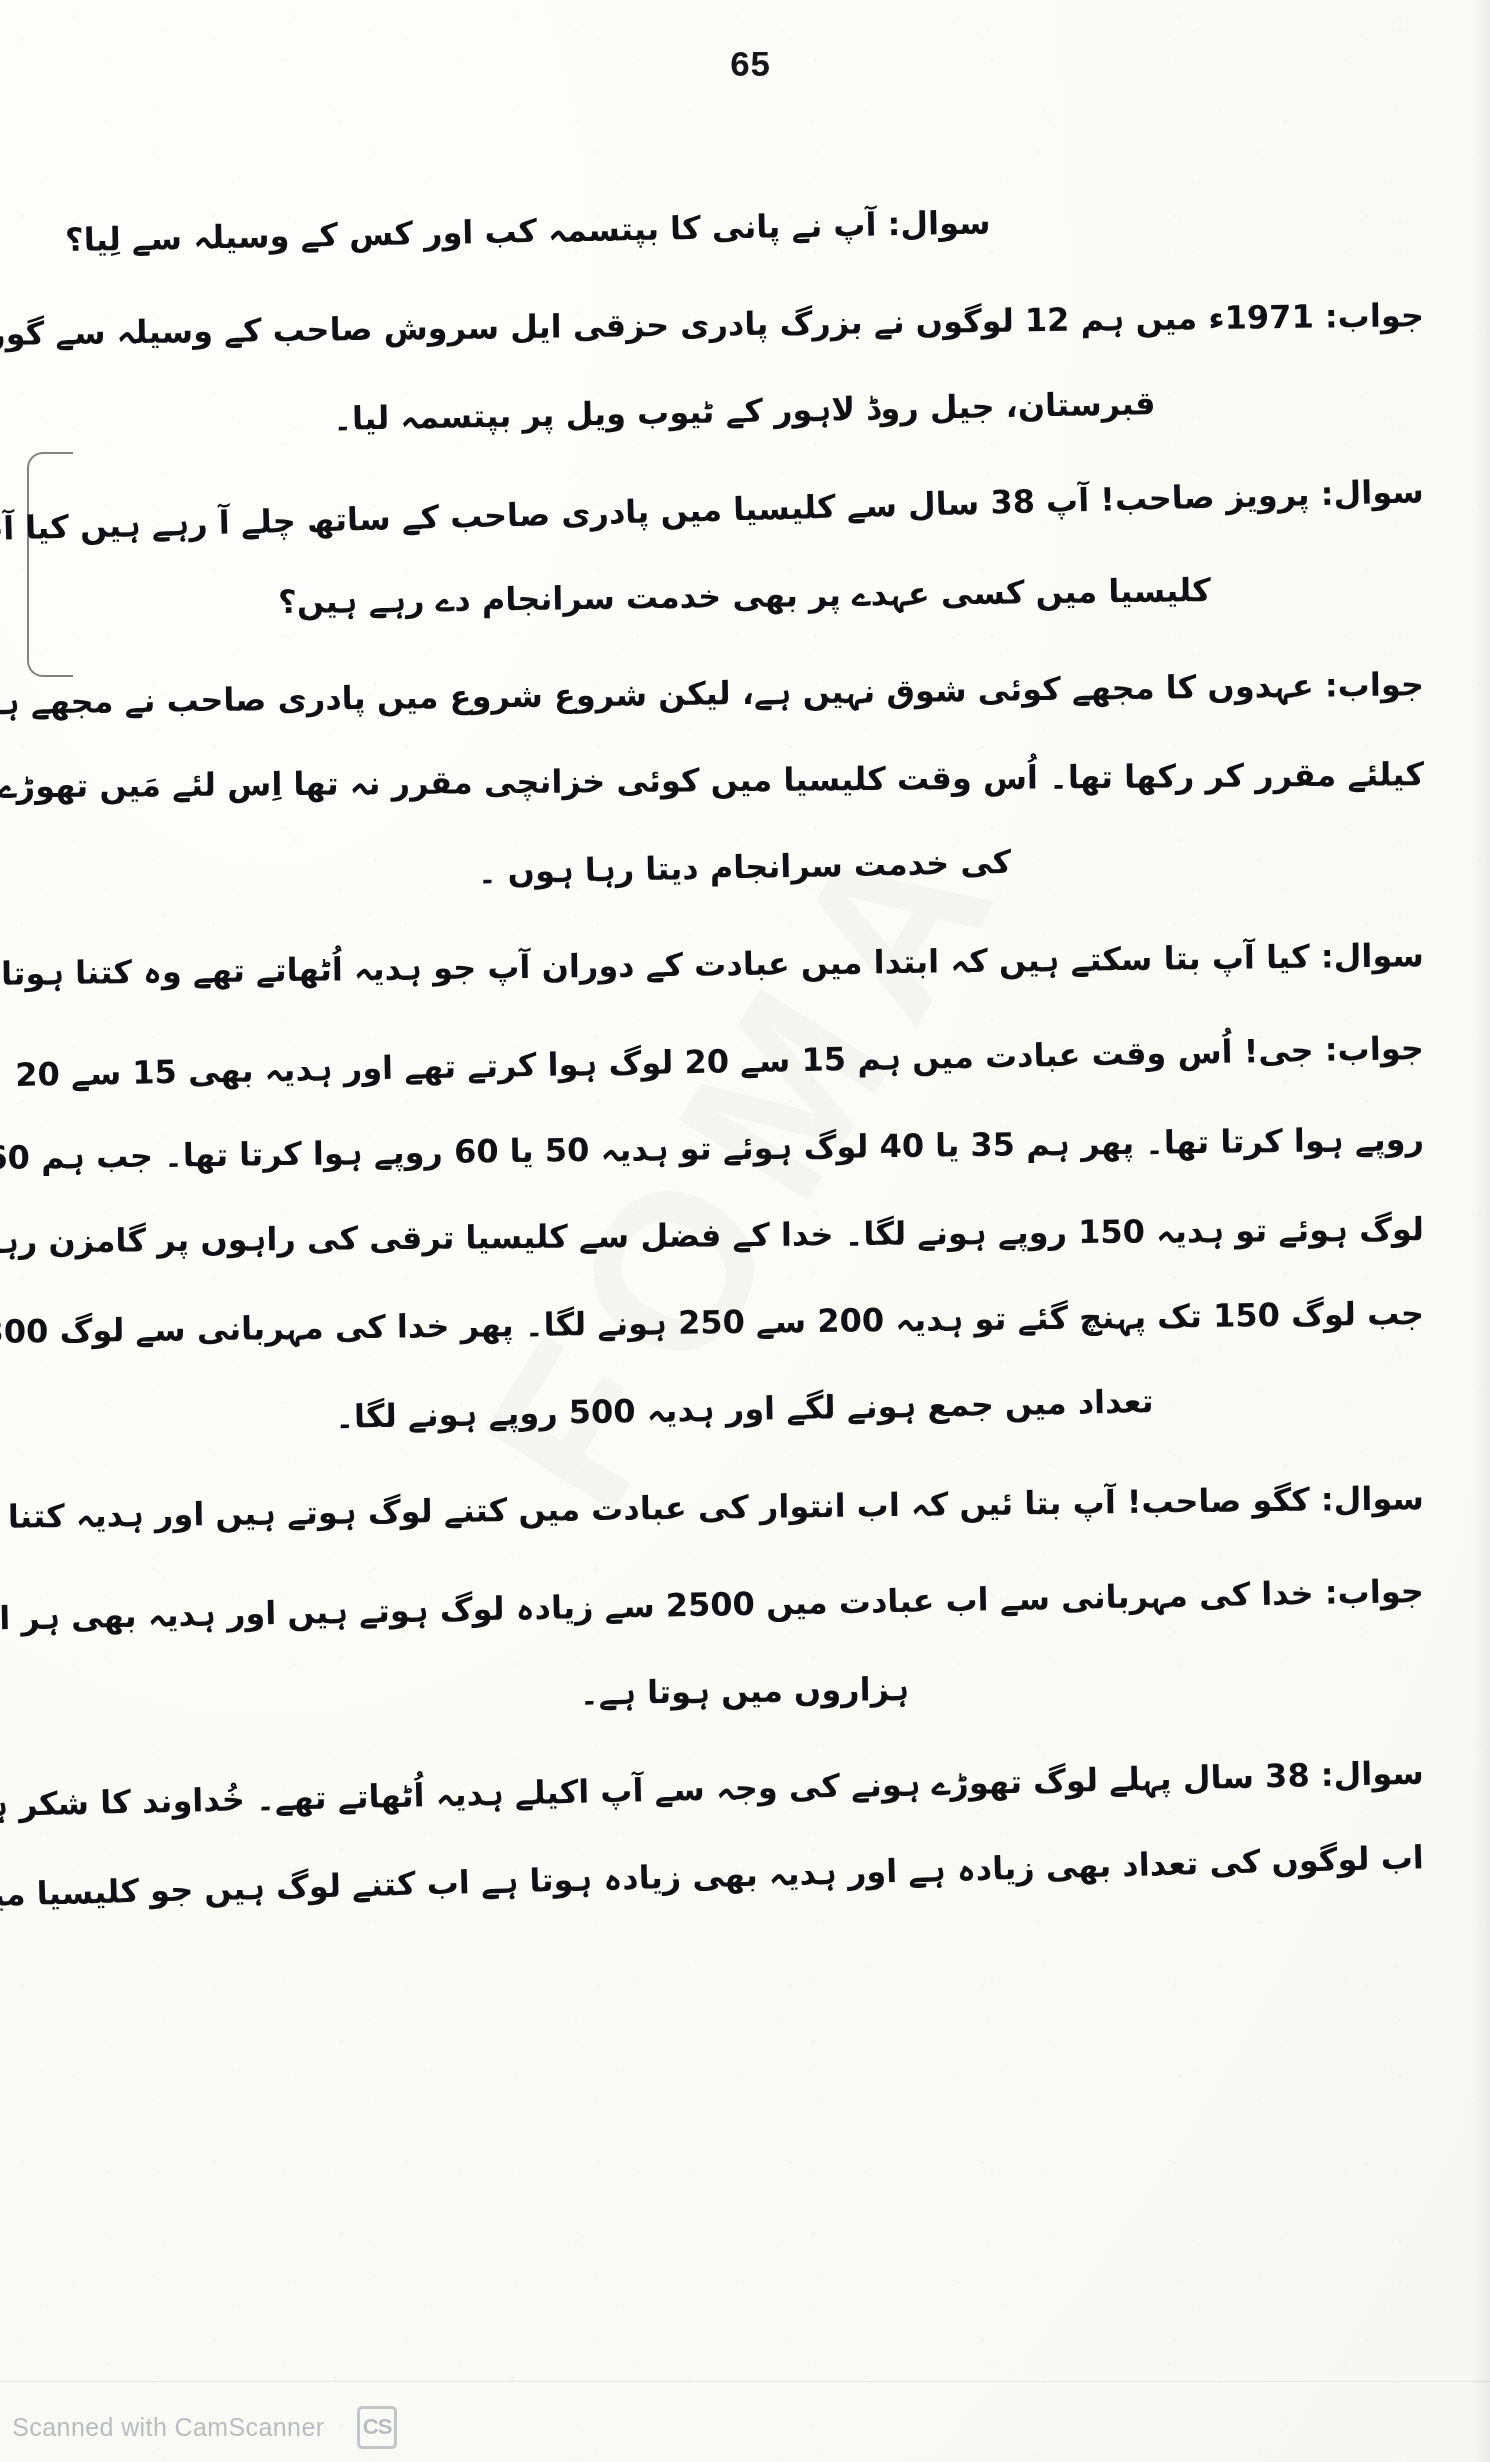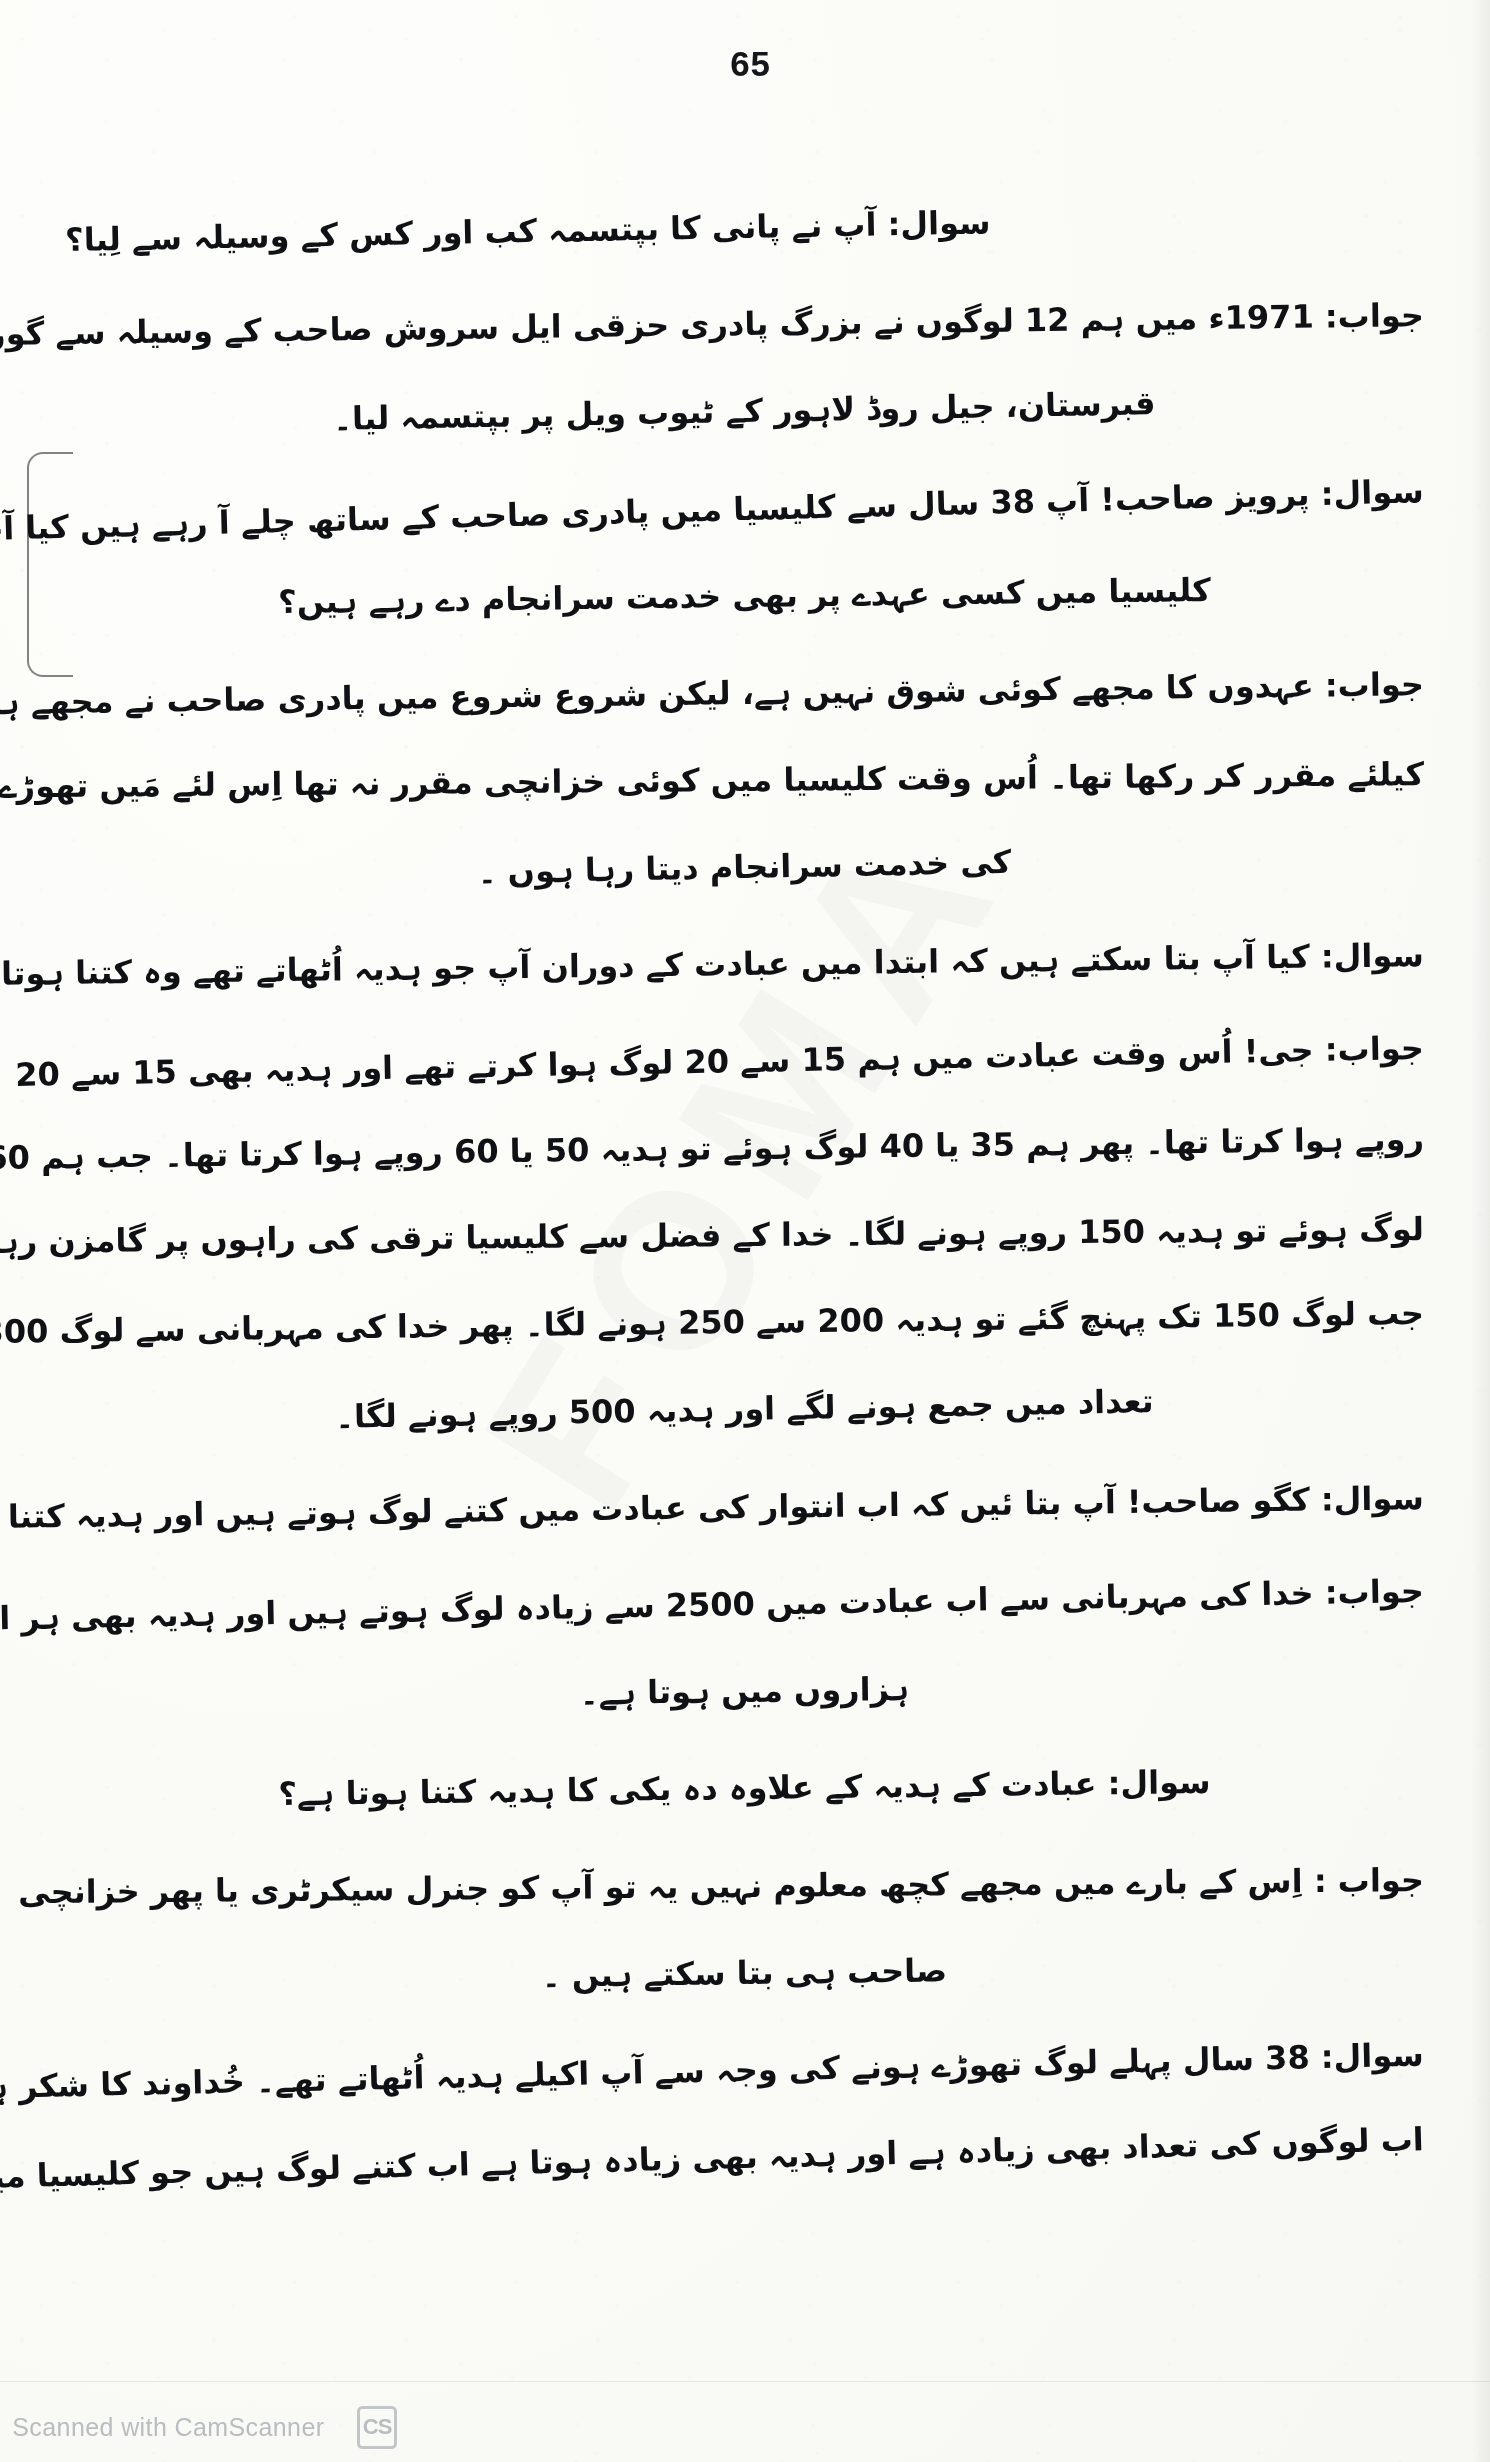--- a/index.html
+++ b/index.html
@@ -222,28 +222,21 @@
 
     <div class="para">
       <div class="line rightish sk2">سوال: کگو صاحب! آپ بتا ئیں کہ اب انتوار کی عبادت میں کتنے لوگ ہوتے ہیں اور ہدیہ کتنا ہوتا ہے؟</div>
     </div>
 
     <div class="para">
       <div class="line rightish sk1">جواب: خدا کی مہربانی سے اب عبادت میں 2500 سے زیادہ لوگ ہوتے ہیں اور ہدیہ بھی ہر اتوار</div>
       <div class="line center sk2">ہزاروں میں ہوتا ہے۔</div>
     </div>
 
-    <div class="para">
-      <div class="line center sk2">سوال: عبادت کے ہدیہ کے علاوہ دہ یکی کا ہدیہ کتنا ہوتا ہے؟</div>
-    </div>
-
-    <div class="para">
-      <div class="line rightish sk4">جواب :  اِس کے بارے میں  مجھے  کچھ  معلوم نہیں  یہ تو  آپ کو  جنرل سیکرٹری  یا  پھر خزانچی</div>
-      <div class="line center sk2">صاحب ہی بتا سکتے ہیں ۔</div>
-    </div>
+
 
     <div class="para">
       <div class="line rightish sk5">سوال: 38 سال پہلے لوگ تھوڑے ہونے کی وجہ سے آپ اکیلے ہدیہ اُٹھاتے تھے۔ خُداوند کا شکر ہے کہ</div>
       <div class="line rightish sk3">اب لوگوں کی تعداد بھی زیادہ ہے اور ہدیہ بھی زیادہ ہوتا ہے اب کتنے لوگ ہیں جو کلیسیا میں ہدیہ اُٹھانے</div>
     </div>
 
   </div>
 
   <div class="edge-shadow"></div>
 

